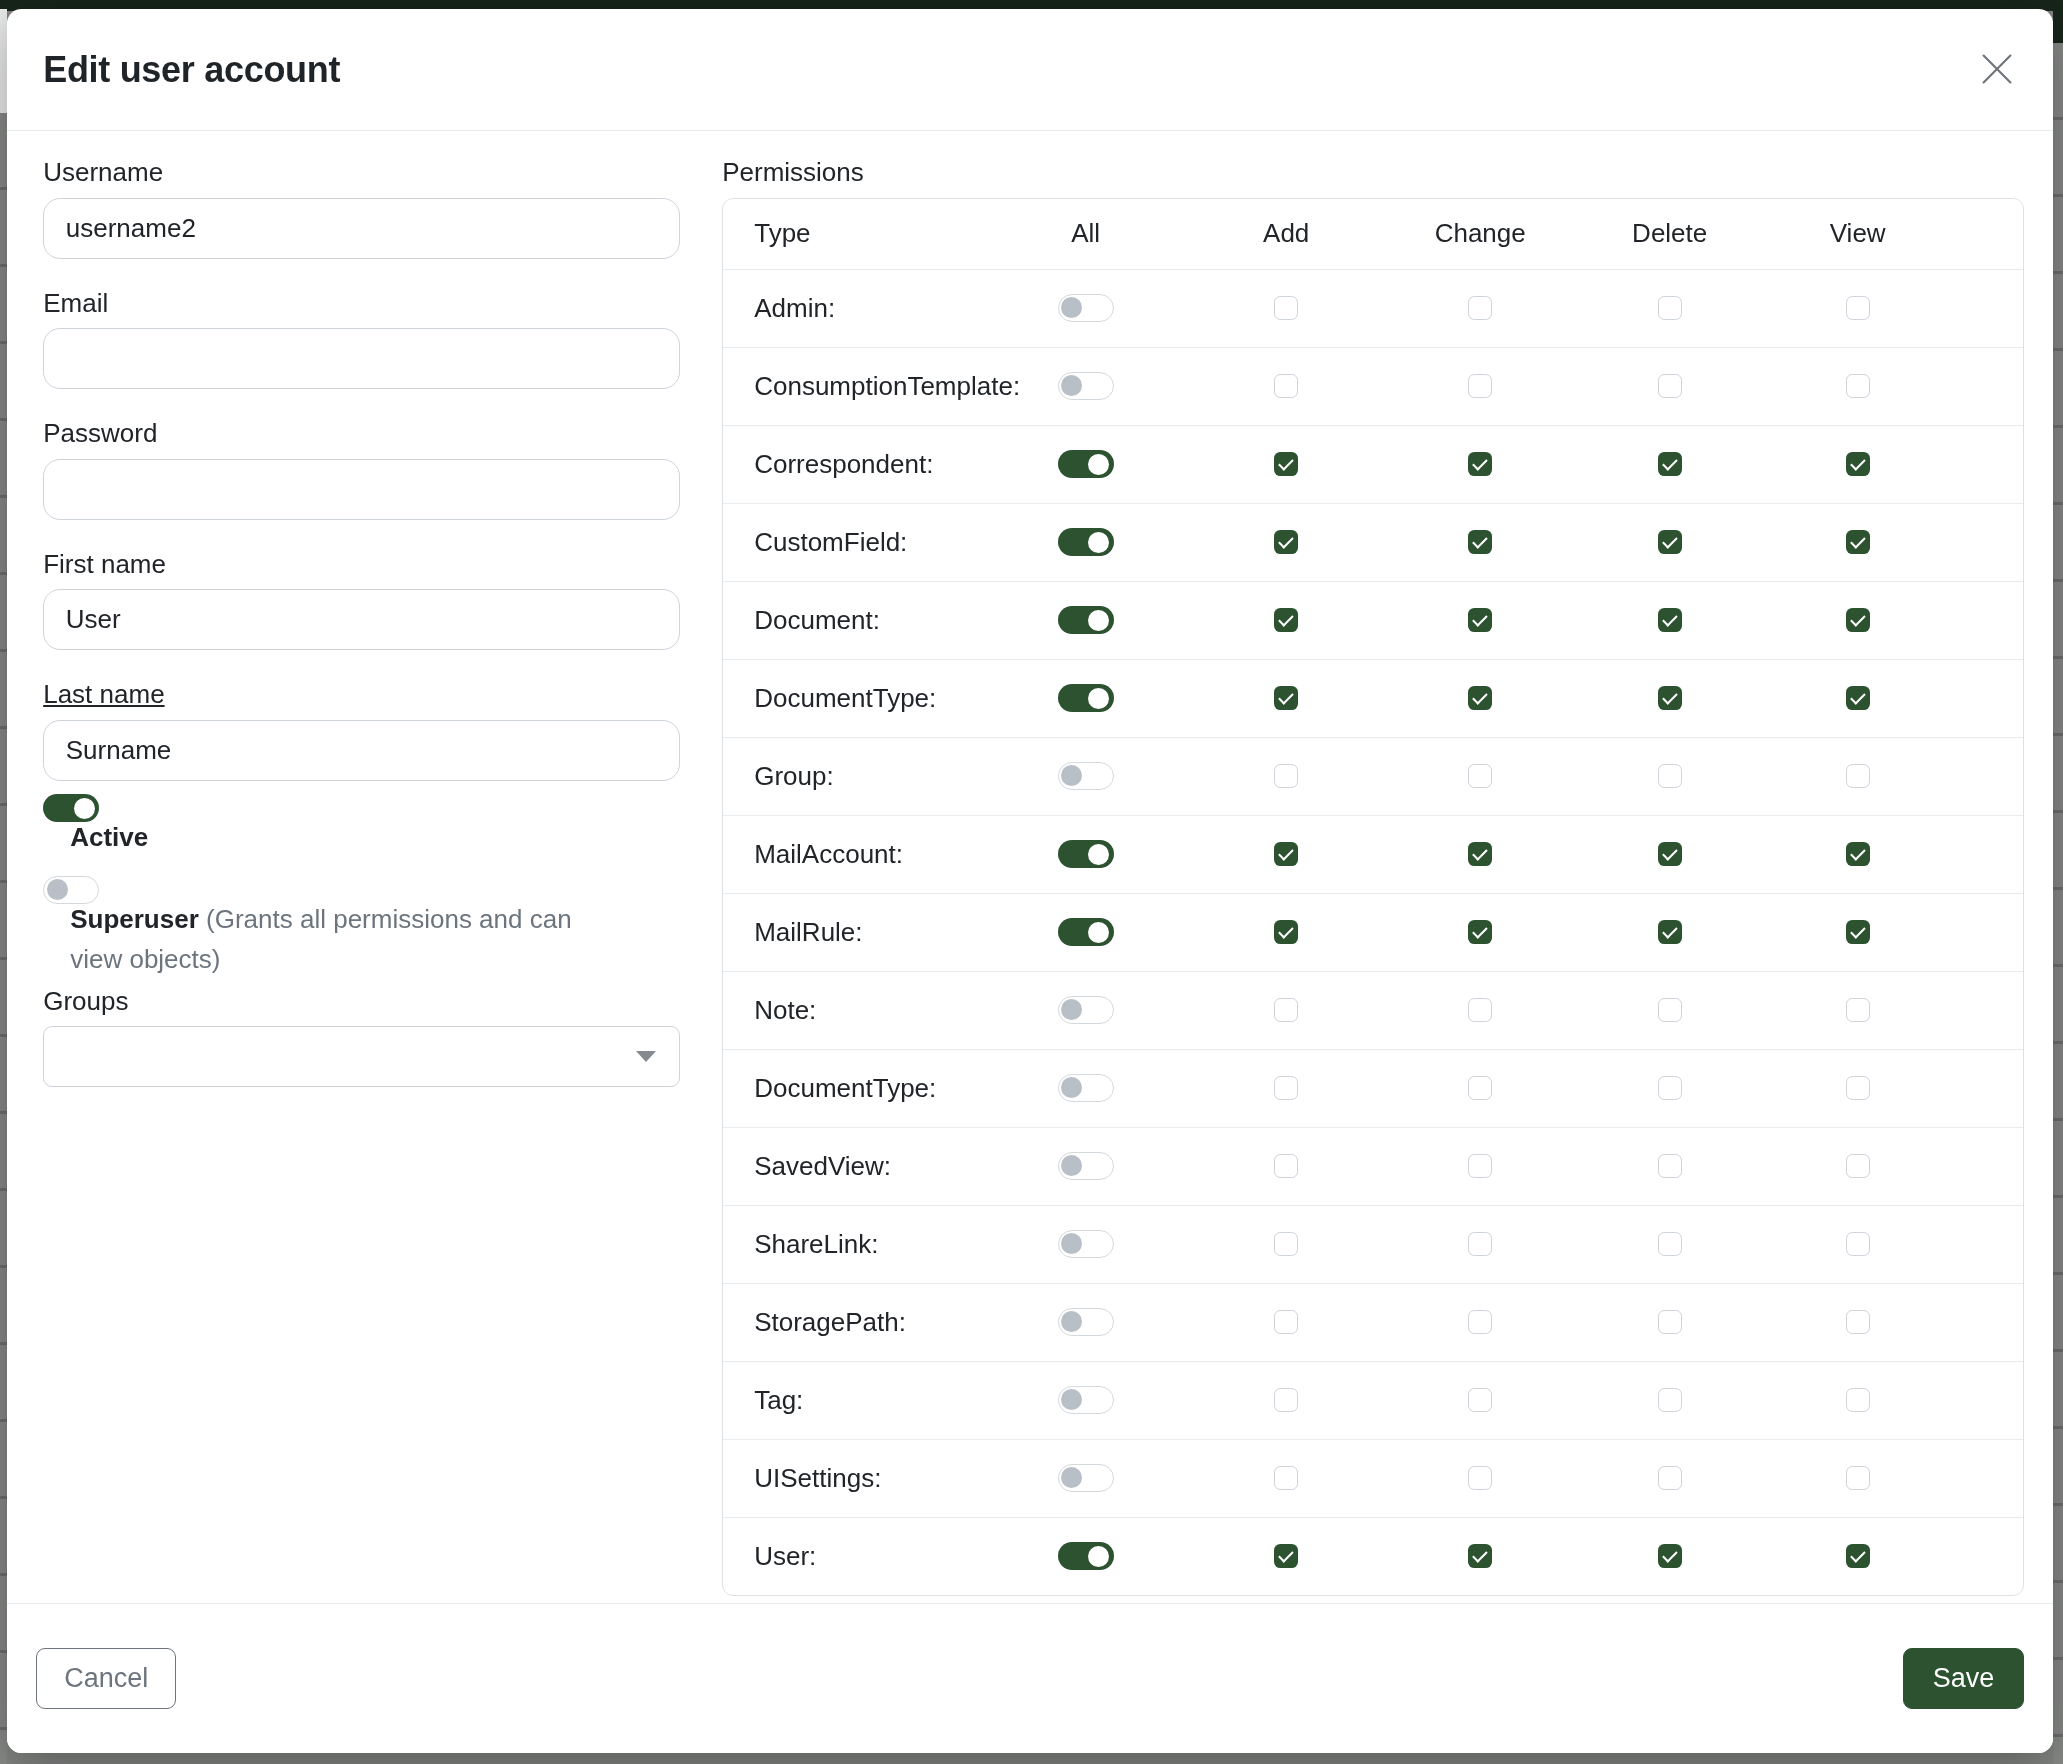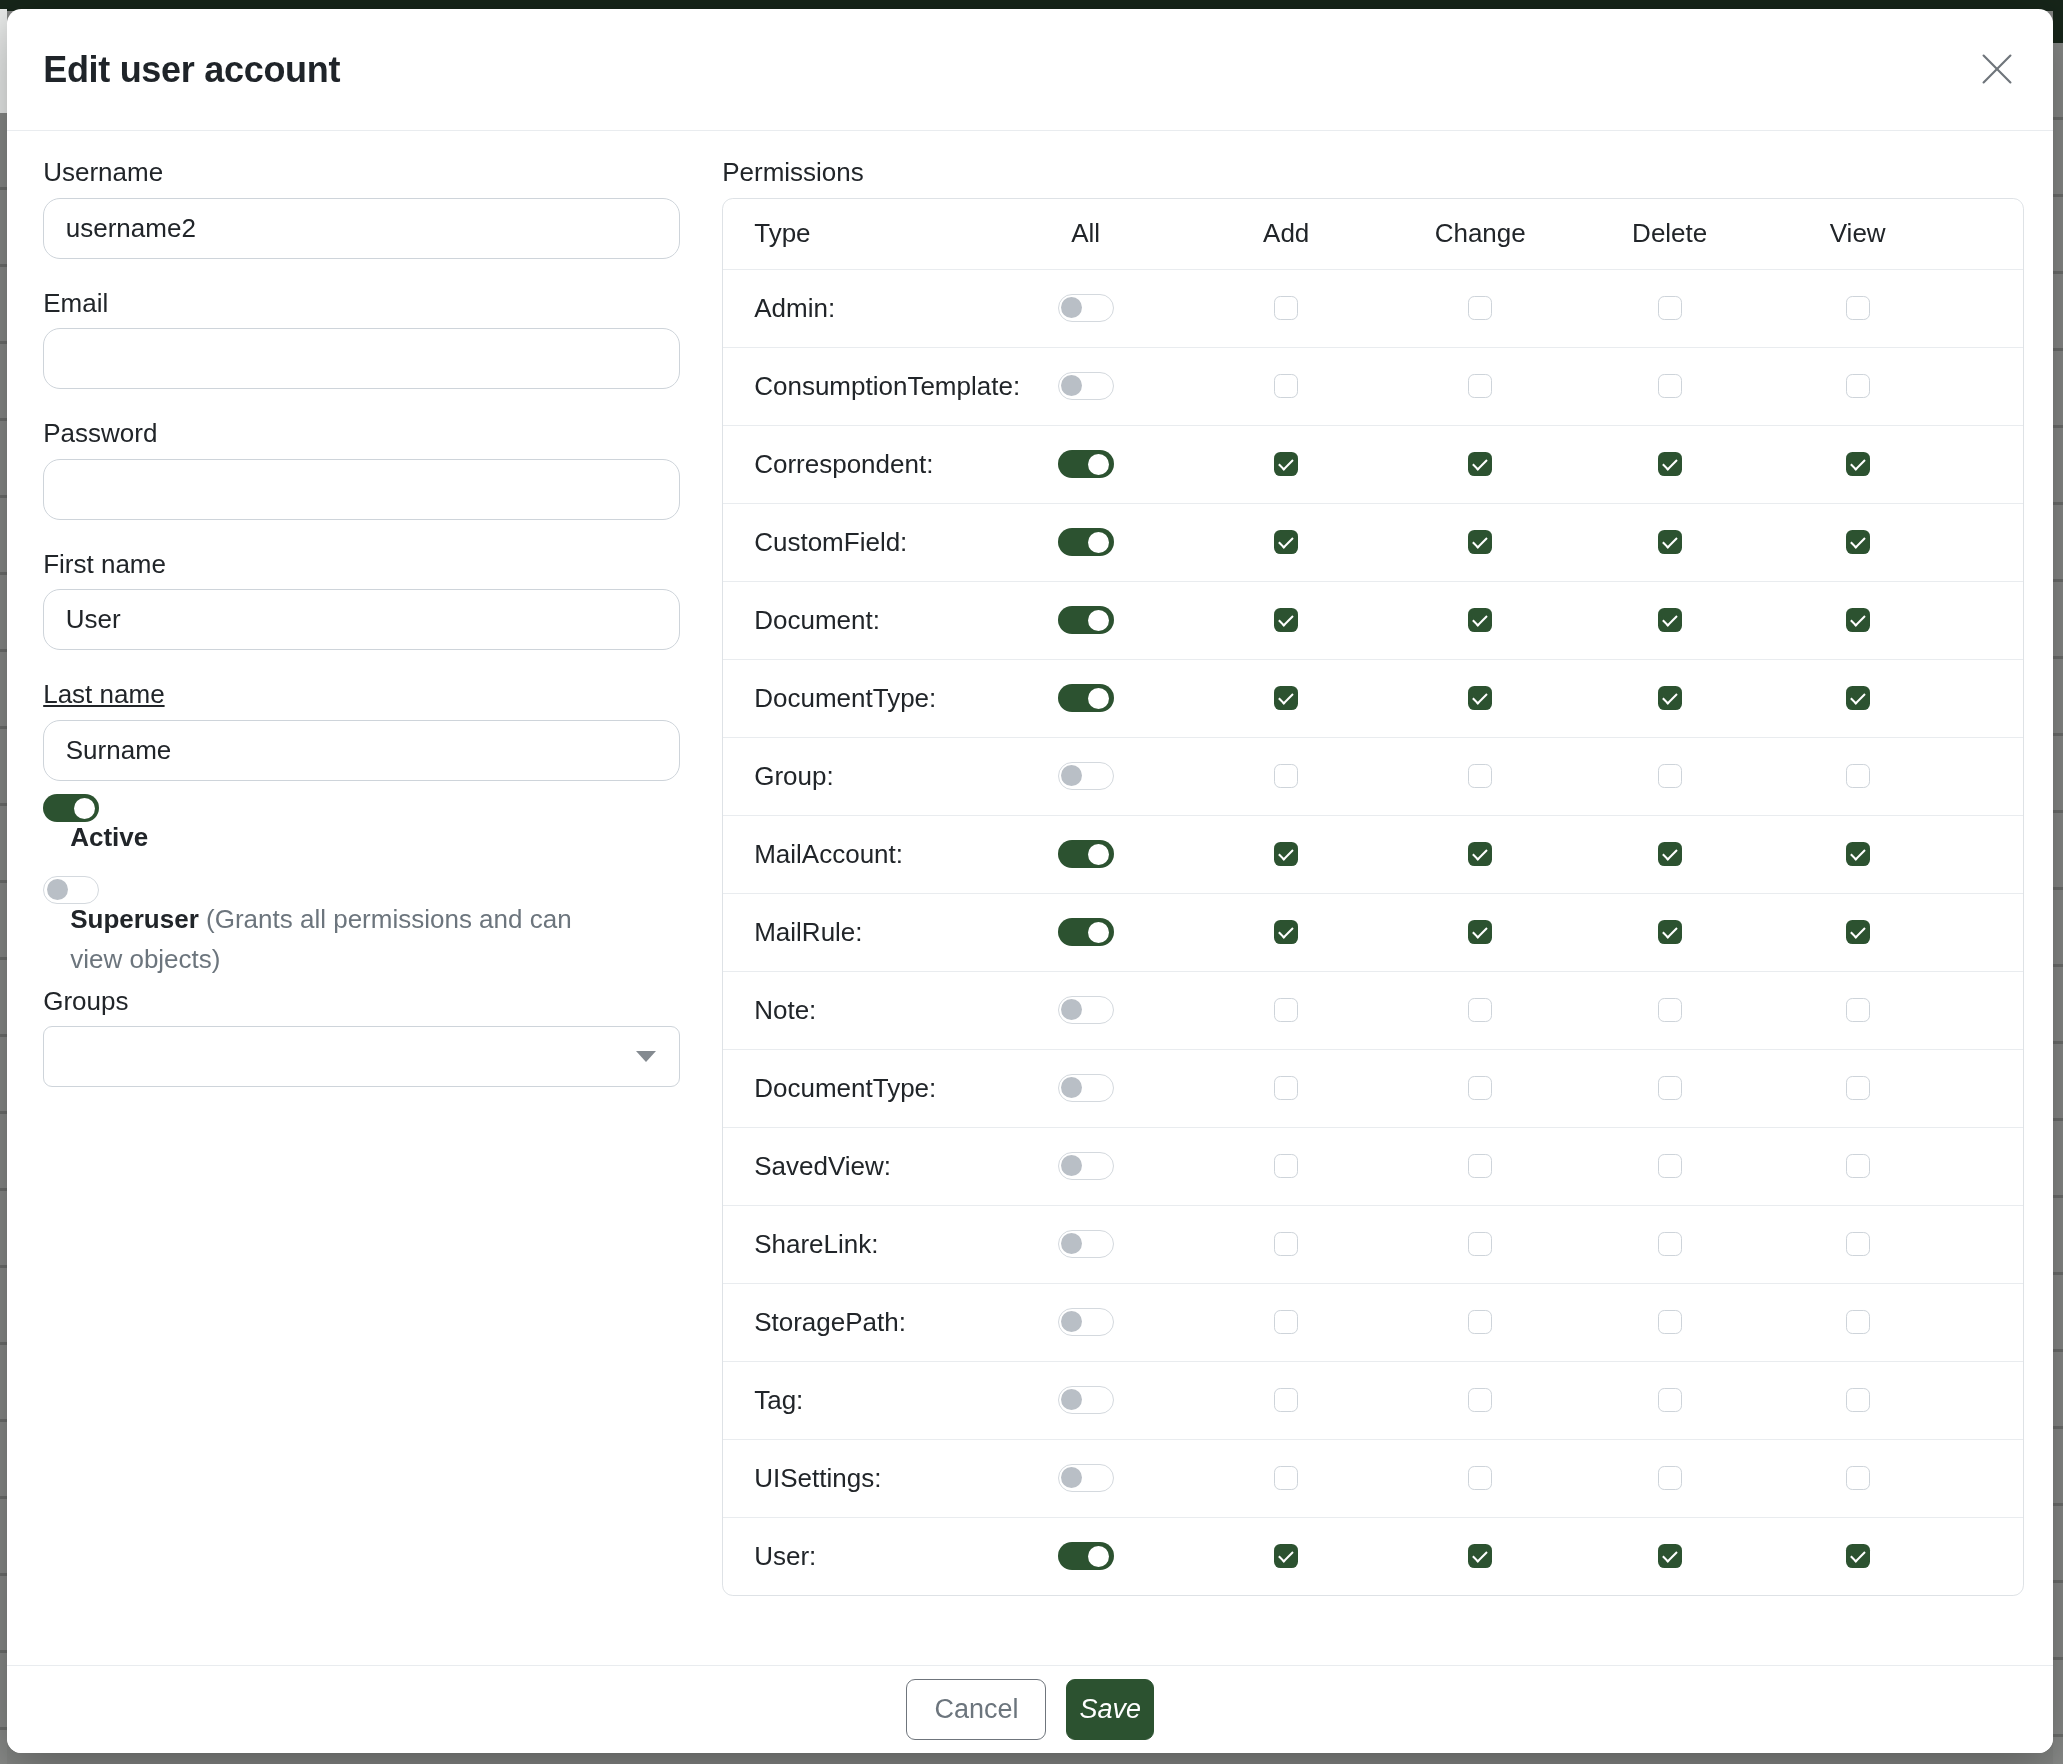--- a/index.html
+++ b/index.html
@@ -115,28 +115,28 @@
   .cb{width:24px;height:24px;border-radius:6.3px;position:relative;cursor:pointer;}
   .cb.off{background:#fff;border:1.8px solid var(--border-ctl);}
   .cb.on{background:var(--accent);}
   .cb.on::after{
     content:"";position:absolute;left:8px;top:3.6px;width:6.3px;height:11.7px;
     border:solid #fff;border-width:0 2.7px 2.7px 0;transform:rotate(45deg);
   }
 
   
   .modal-footer{
-    position:absolute;left:0;right:0;bottom:0;height:88px;
+    position:absolute;left:0;right:0;bottom:0;height:150px;
     border-top:1.8px solid var(--border-soft);
-    display:flex;align-items:center;justify-content:center;
+    display:flex;align-items:center;justify-content:space-between;
     padding:0 29px;background:#fff;
   }
   .btn{height:61px;border-radius:9px;font-family:inherit;font-size:27px;cursor:pointer;}
   .btn-cancel{background:#fff;border:1.8px solid #6f757c;color:var(--text-muted);padding:0 27px;}
-  .btn-save{background:var(--accent);border:1.8px solid var(--accent);color:#fff;padding:0 12px;margin-left:20px;font-style:italic;}
+  .btn-save{background:var(--accent);border:1.8px solid var(--accent);color:#fff;padding:0 29px;margin-left:20px;}
 </style>
 </head>
 <body>
 
 <div class="bg-strip-top"></div>
 <div class="bg-left-top"></div>
 <div class="bg-left"></div>
 <div class="bg-right-top"></div>
 <div class="bg-right"></div>
 

